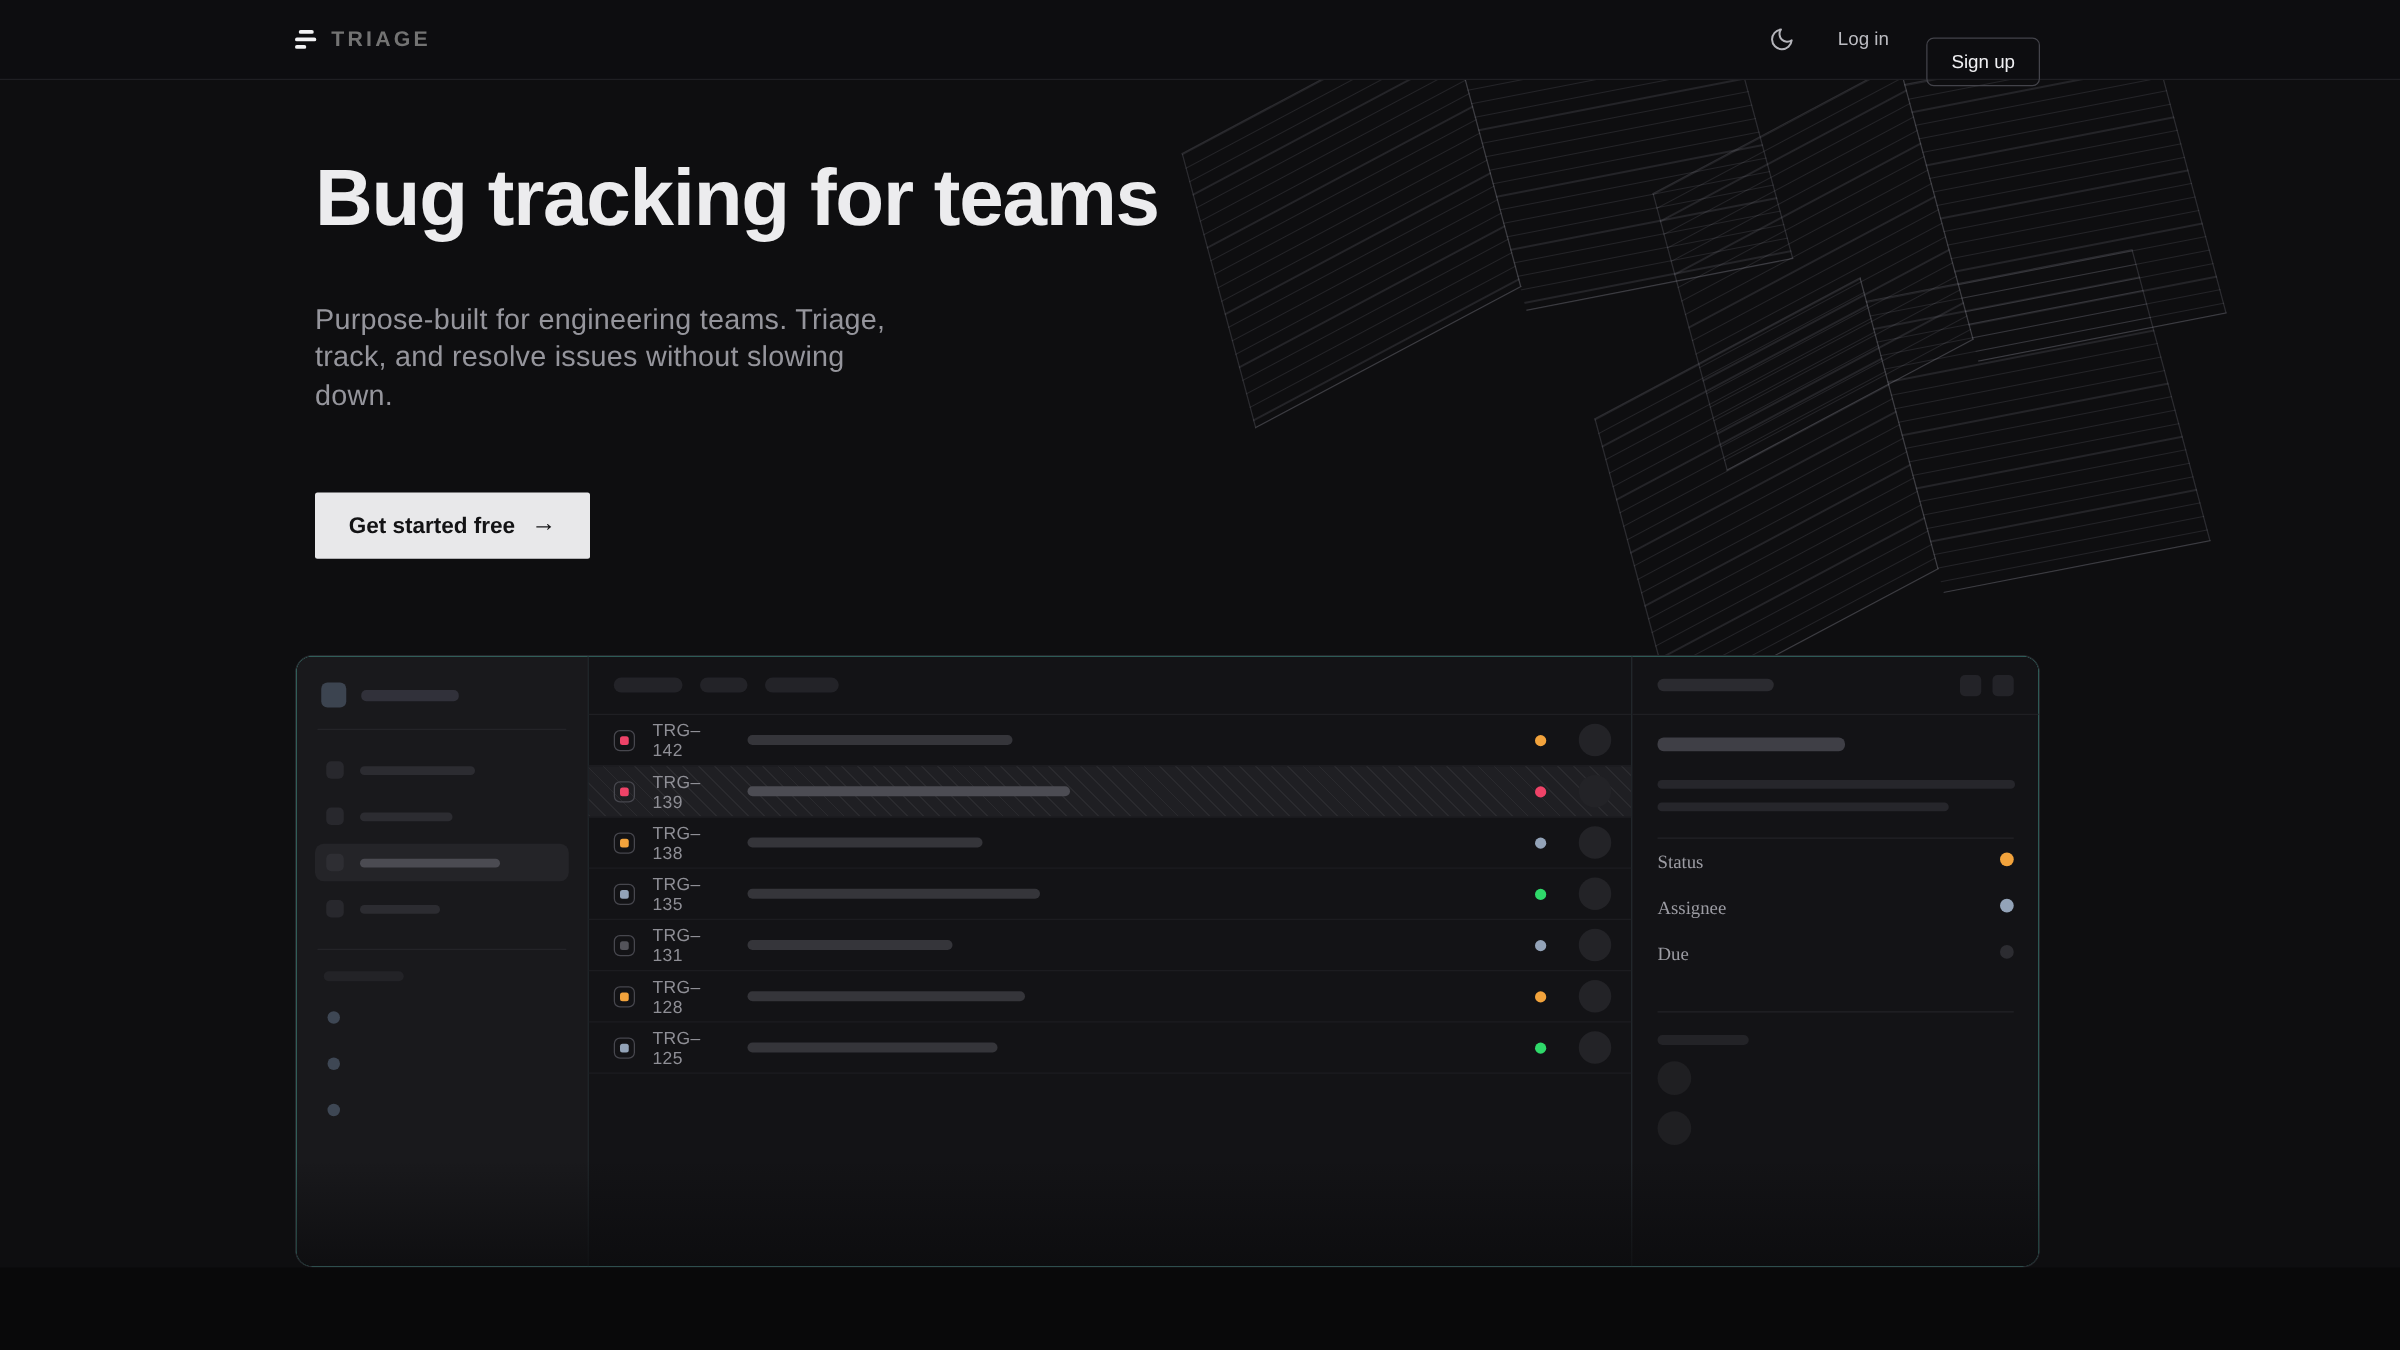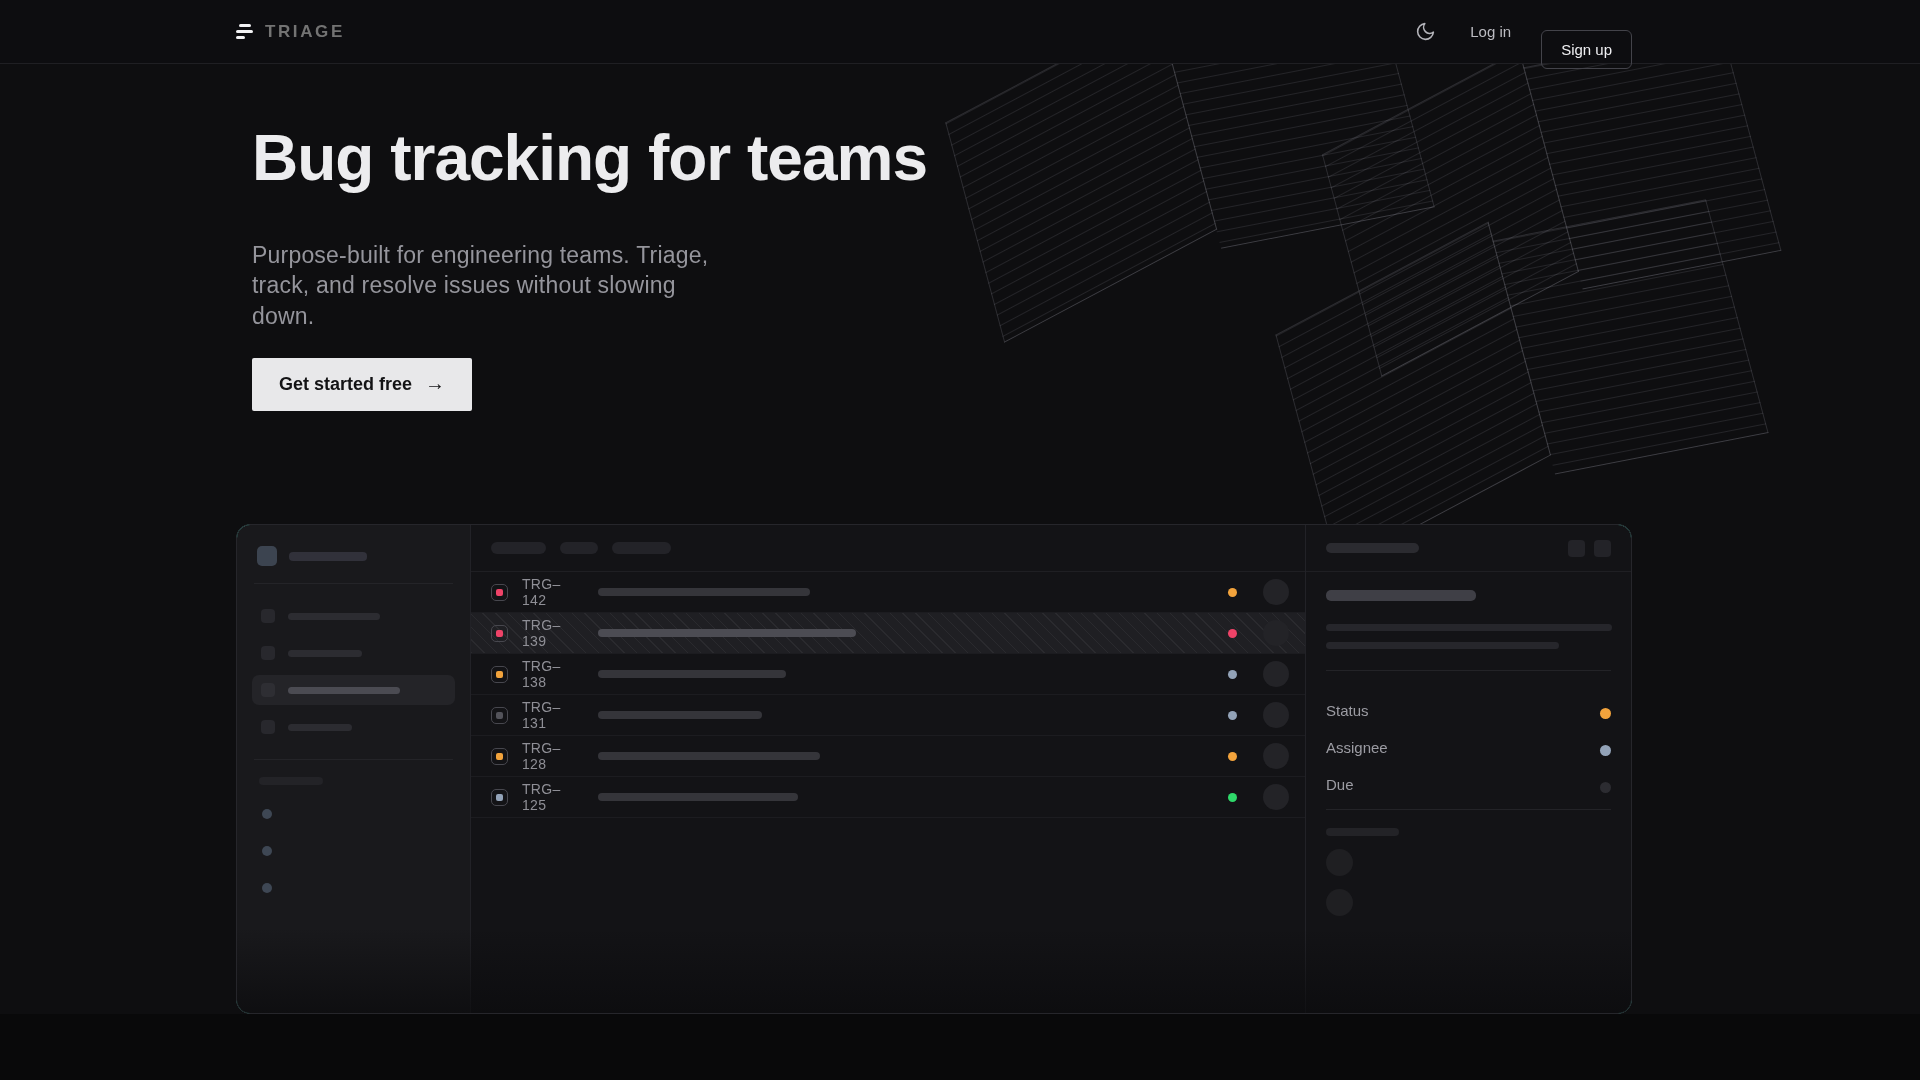--- a/index.html
+++ b/index.html
@@ -53,21 +53,21 @@
   .hero { position:absolute; left:252px; top:120px; z-index:10; }
   .hero h1 {
     font-size:64px; line-height:1.2; font-weight:600;
     letter-spacing:-1px; color:#ececee;
   }
   .hero-sub {
     margin-top:43px; width:480px;
     font-size:23px; line-height:1.33; color:#95959c; letter-spacing:0.2px;
   }
   .cta-btn {
-    margin-top:26px; height:53px; padding:0 27px;
+    margin-top:62px; height:53px; padding:0 27px;
     display:inline-flex; align-items:center; gap:13px;
     background:#e8e8ea; color:#131315; border:none; border-radius:2px;
     font-size:18px; font-weight:600; font-family:inherit; cursor:pointer;
   }
   .cta-arrow { font-size:20px; font-weight:400; line-height:1; transform:translateY(-1px); }
   
   .mockup {
     position:absolute; left:236px; top:524px; width:1396px; height:490px; z-index:10;
     background:#5eead4; border:1px solid #26262b; border-radius:14px;
     display:flex; overflow:hidden;
@@ -112,21 +112,21 @@
   .detail-header { height:47px; border-bottom:1px solid #1f1f23; display:flex; align-items:center; justify-content:space-between; padding:0 20px; flex-shrink:0; }
   .detail-header-bar { width:93px; height:10px; border-radius:5px; background:#2b2b30; }
   .detail-header-actions { display:flex; gap:9px; }
   .detail-sq { width:17px; height:17px; border-radius:4px; background:#232328; }
   .detail-body { padding:18px 20px 0 20px; }
   .detail-title-bar { width:150px; height:11px; border-radius:5px; background:#3f3f46; }
   .detail-line { height:7px; border-radius:3.5px; background:#26262b; margin-top:11px; }
   .detail-line.l1 { width:286px; margin-top:23px; }
   .detail-line.l2 { width:233px; }
   .detail-hr { height:1px; background:#232327; margin-top:21px; }
-  .field-row { display:flex; align-items:flex-end; justify-content:space-between; height:37px; }
+  .field-row { display:flex; align-items:flex-start; justify-content:space-between; height:37px;font-family:Liberation Serif, serif; }
   .field-rows { margin-top:11px; }
   .field-label { font-size:15px; color:#9c9ca3; }
   .field-dot { width:11px; height:11px; border-radius:50%; }
   .detail-label-bar { width:73px; height:8px; border-radius:4px; background:#232327; margin-top:18px; }
   .detail-avatar { width:27px; height:27px; border-radius:50%; background:#1f1f22; margin-top:13px; }
   
   .footer-band { position:absolute; left:0; right:0; bottom:0; height:66px; background:#09090a; z-index:20; }
 </style>
 </head>
 <body>
@@ -240,20 +240,30 @@
             <i style="background: rgb(242, 163, 60);"></i>
           </div>
           <span class="issue-id">TRG–138</span>
           <div class="issue-bar" style="width: 188px; background: rgb(53, 53, 58);"></div>
           <div class="row-spacer"></div>
           <div class="status-dot" style="background: rgb(147, 163, 184);"></div>
           <div class="row-avatar"></div>
         </div>
         <div class="issue-row">
           <div class="issue-icon">
+            <i style="background: rgb(147, 163, 184);"></i>
+          </div>
+          <span class="issue-id">TRG–135</span>
+          <div class="issue-bar" style="width: 234px; background: rgb(53, 53, 58);"></div>
+          <div class="row-spacer"></div>
+          <div class="status-dot" style="background: rgb(47, 217, 106);"></div>
+          <div class="row-avatar"></div>
+        </div>
+        <div class="issue-row">
+          <div class="issue-icon">
             <i style="background: rgb(83, 83, 90);"></i>
           </div>
           <span class="issue-id">TRG–131</span>
           <div class="issue-bar" style="width: 164px; background: rgb(53, 53, 58);"></div>
           <div class="row-spacer"></div>
           <div class="status-dot" style="background: rgb(147, 163, 184);"></div>
           <div class="row-avatar"></div>
         </div>
         <div class="issue-row">
           <div class="issue-icon">

